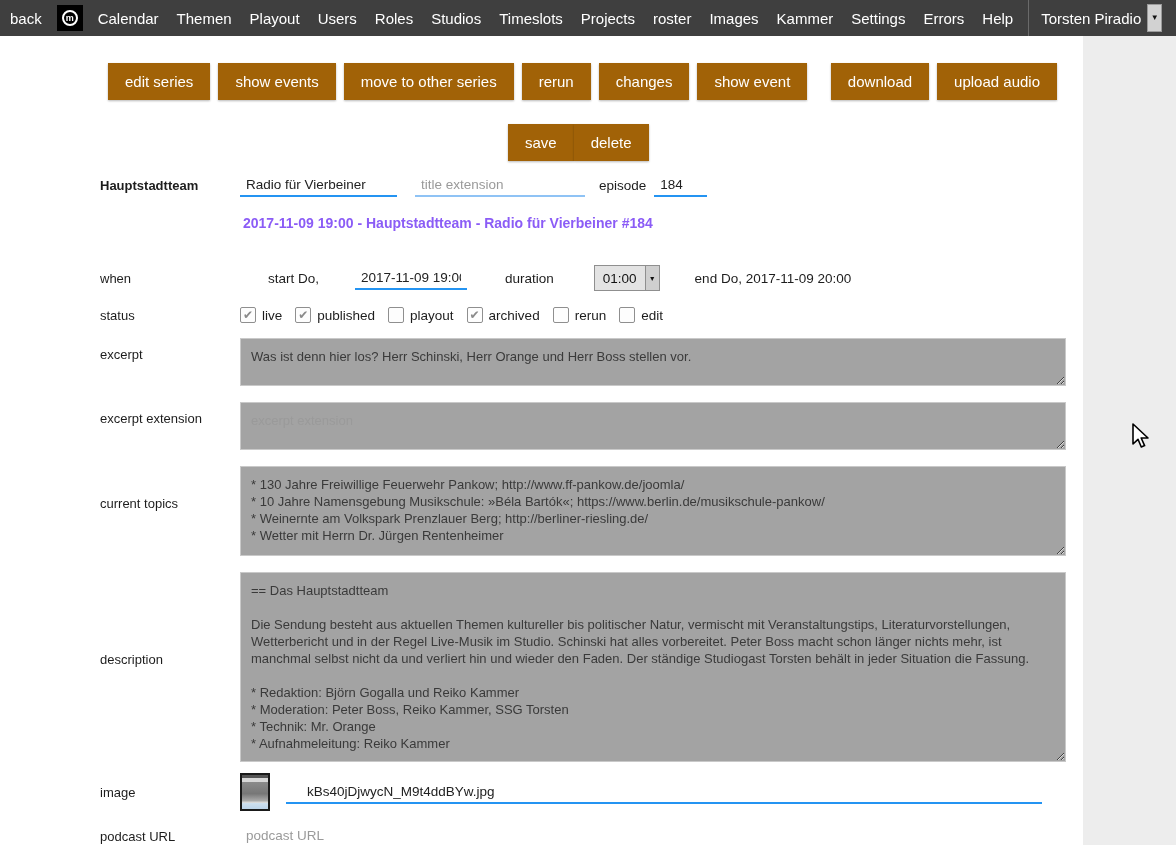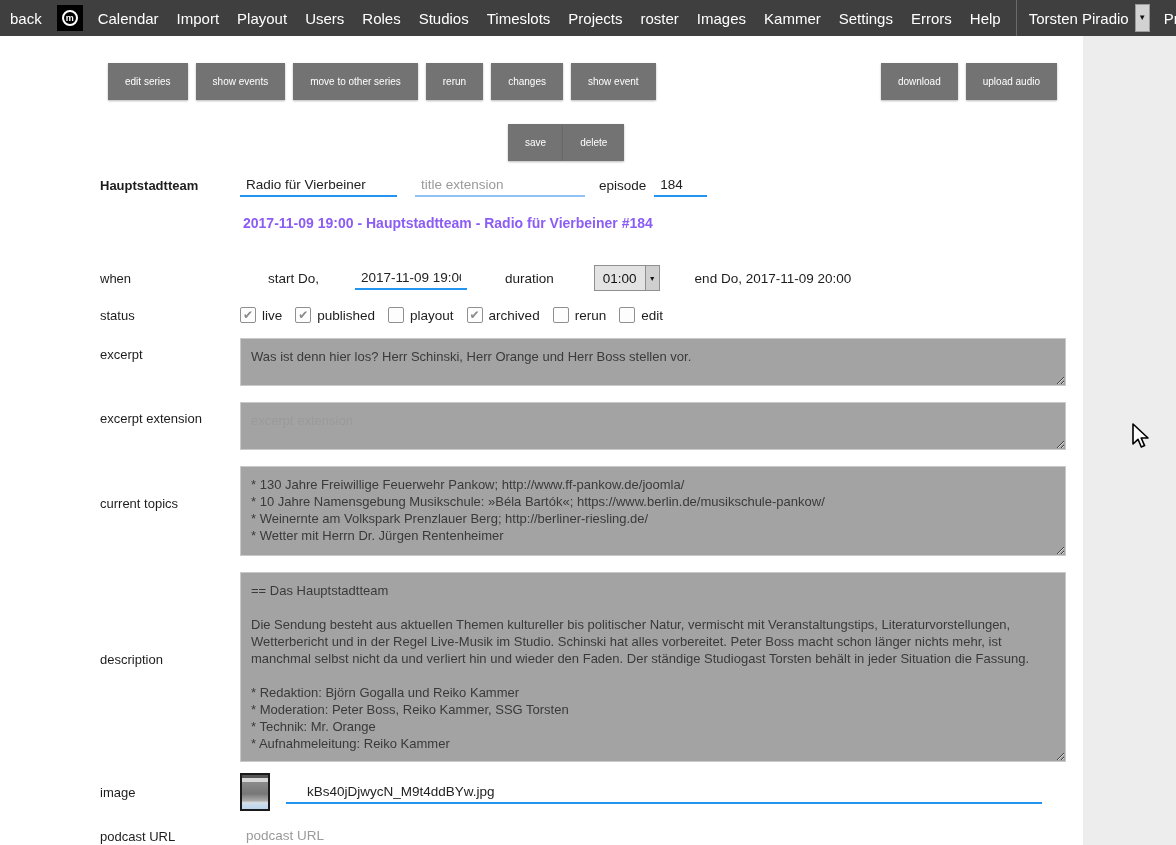--- a/index.html
+++ b/index.html
@@ -33,22 +33,22 @@
     width: 15px; height: 28px; background: #d2d2d2; border: 1px solid #9a9a9a;
     display: flex; align-items: center; justify-content: center; flex: none;
   }
   .nav-select .arrow-box span { color: #111; font-size: 8px; line-height: 1; }
   .nav-spacer { flex: 1; }
 
   
   .content { width: 1083px; height: 809px; background: #fff; }
 
   .btn {
-    background: #737373; color: #fff; border: none;
-    height: 37px; padding: 0 17px; font-size: 10px;
+    background: #a16207; color: #fff; border: none;
+    height: 37px; padding: 0 17px; font-size: 15px;
     font-family: "Liberation Sans", sans-serif;
     box-shadow: 0 1px 2px rgba(0,0,0,.28); cursor: pointer; white-space: nowrap;
   }
   .toolbar1 { display: flex; gap: 8px; padding: 27px 26px 0 108px; align-items: center; }
   .toolbar1 .push-right { margin-left: auto; }
   .toolbar2 { display: flex; padding: 24px 0 0 508px; align-items: flex-end; }
 
   .frow { display: flex; align-items: center; padding-left: 100px; }
   .flabel { width: 140px; flex: none; font-size: 13px; color: #1d1d1d; }
   .flabel.bold { font-weight: bold; }
@@ -125,21 +125,21 @@
 </style>
 </head>
 <body>
 
 <nav class="nav">
   <span class="nav-item nav-back">back</span>
   <span class="nav-logo">
       <span class="ring">m</span>
     </span>
   <span class="nav-item">Calendar</span>
-  <span class="nav-item">Import</span>
+  <span class="nav-item">Themen</span>
   <span class="nav-item">Playout</span>
   <span class="nav-item">Users</span>
   <span class="nav-item">Roles</span>
   <span class="nav-item">Studios</span>
   <span class="nav-item">Timeslots</span>
   <span class="nav-item">Projects</span>
   <span class="nav-item">roster</span>
   <span class="nav-item">Images</span>
   <span class="nav-item">Kammer</span>
   <span class="nav-item">Settings</span>

